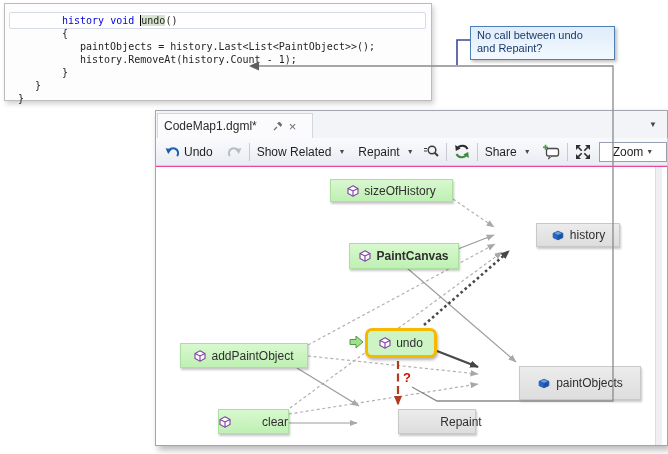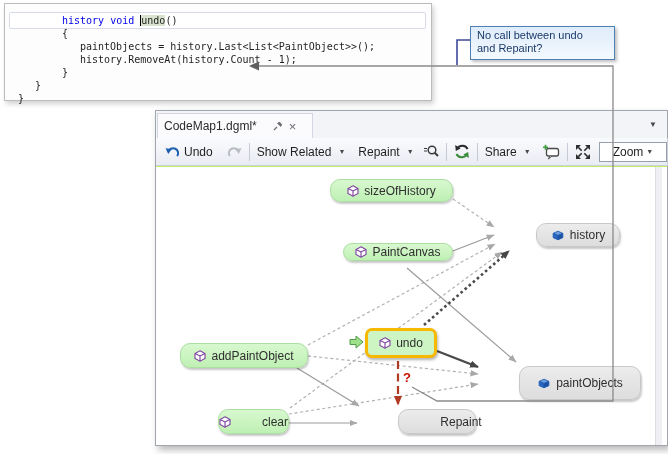--- a/index.html
+++ b/index.html
@@ -19,21 +19,21 @@
   .sym-hl{background:#d8e4cf;}
   .caret{display:inline-block;width:1px;height:11px;background:#000;vertical-align:-2px;}
 
   
   .callout{position:absolute;left:470px;top:26px;width:131px;height:28px;
            background:linear-gradient(#dfecfa,#f3f9ff);border:1px solid #4e7fb5;
            box-shadow:2px 2px 3px rgba(0,0,0,.25);padding:2px 6px;
            font-size:11px;line-height:13px;color:#1b3a6b;z-index:40;}
 
   
-  .map-window{position:absolute;left:155px;top:110px;width:511px;height:334px;background:#bef264;
+  .map-window{position:absolute;left:155px;top:110px;width:511px;height:334px;background:#ec4899;
               border:1px solid #a1a5ad;box-shadow:3px 4px 7px rgba(0,0,0,.28);z-index:10;}
   .tab-strip{position:absolute;left:0;top:0;right:0;height:27px;background:#f3f4f7;}
   .doc-tab{position:absolute;left:1px;top:2px;width:156px;height:25px;background:#fbfbfd;
            border:1px solid #d3d6e0;border-bottom:none;display:flex;align-items:center;
            font-size:12px;color:#2b2b2b;padding:0 6px;box-sizing:border-box;}
   .doc-tab .t-title{flex:0 0 auto;margin-right:10px;}
   .tab-ico{color:#6c6c74;font-size:11px;line-height:1;margin-left:6px;cursor:default;}
   .win-drop{position:absolute;right:10px;top:9px;font-size:8px;color:#44464e;}
 
   .toolbar{position:absolute;left:0;top:27px;right:0;height:28px;
@@ -46,21 +46,21 @@
               background:#fff;border:1px solid #98a0b0;padding:0 13px;margin-left:8px;}
   .legend-btn{margin-left:auto;height:28px;min-width:52px;background:#e9eaf3;border-left:1px solid #c9cdd9;
               display:flex;align-items:center;justify-content:center;font-size:13px;color:#23232e;}
 
   .canvas{position:absolute;left:0;top:56px;right:0;bottom:0;background:#fff;}
   .scroll-strip{position:absolute;right:5px;top:0;bottom:0;width:6px;background:#f0f0f4;
                 border-left:1px solid #dcdce2;}
 
   
   .node{position:absolute;display:flex;align-items:center;justify-content:center;gap:5px;
-        font-size:12px;color:#2f2f2f;border-radius:10px;box-shadow:1px 2px 2px rgba(0,0,0,.22);
+        font-size:12px;color:#2f2f2f;border-radius:0;box-shadow:1px 2px 2px rgba(0,0,0,.22);
         box-sizing:border-box;}
   .n-green{background:linear-gradient(#d8f8cf,#bff0b4);border:1px solid #aadfa0;}
   .n-gray{background:linear-gradient(#ececec,#dddddd);border:1px solid #c8c8c8;margin-left:36px;}
   .n-undo{background:#cdf4c3;border:3px solid #f6b900;border-radius:7px;
           box-shadow:1px 2px 3px rgba(0,0,0,.3);}
   .edge-q{position:absolute;font-size:13px;font-weight:bold;color:#cc1100;}
   .ptr{position:absolute;}
 
   svg{display:block;}
   .page-overlay{position:absolute;left:0;top:0;z-index:30;pointer-events:none;}
@@ -220,21 +220,21 @@
 
       <div class="node n-gray" style="left:344px;top:56px;width:84px;height:24px;">
         <svg width="14" height="11" viewBox="0 0 13 10">
             <polygon points="2,3 6.5,1 11,3 6.5,5" fill="#6ea0dc" stroke="#1f5bb5" stroke-width="0.8"></polygon>
             <polygon points="2,3 6.5,5 6.5,9 2,7" fill="#2a66c0" stroke="#1f5bb5" stroke-width="0.8"></polygon>
             <polygon points="6.5,5 11,3 11,7 6.5,9" fill="#1d4f9e" stroke="#1f5bb5" stroke-width="0.8"></polygon>
           </svg>
         <span>history</span>
       </div>
 
-      <div class="node n-green" style="left:187px;top:76px;width:110px;height:18px;">
+      <div class="node n-green" style="left:193px;top:76px;width:110px;height:26px;font-weight:bold;">
         <svg width="12" height="12" viewBox="0 0 12 12">
             <polygon points="6,0.8 11,3.5 11,8.5 6,11.2 1,8.5 1,3.5" fill="#fff" stroke="#7c3f9e" stroke-width="1.1"></polygon>
             <path d="M1 3.5 L6 6 L11 3.5 M6 6 L6 11.2" fill="none" stroke="#7c3f9e" stroke-width="1.1"></path>
           </svg>
         <span>PaintCanvas</span>
       </div>
 
       <svg class="ptr" style="left:193px;top:168px;" width="15" height="14" viewBox="0 0 15 14">
         <polygon points="1,4.5 7,4.5 7,1 14,7 7,13 7,9.5 1,9.5" fill="#9fe08d" stroke="#4f9a46" stroke-width="1"></polygon>
       </svg>

